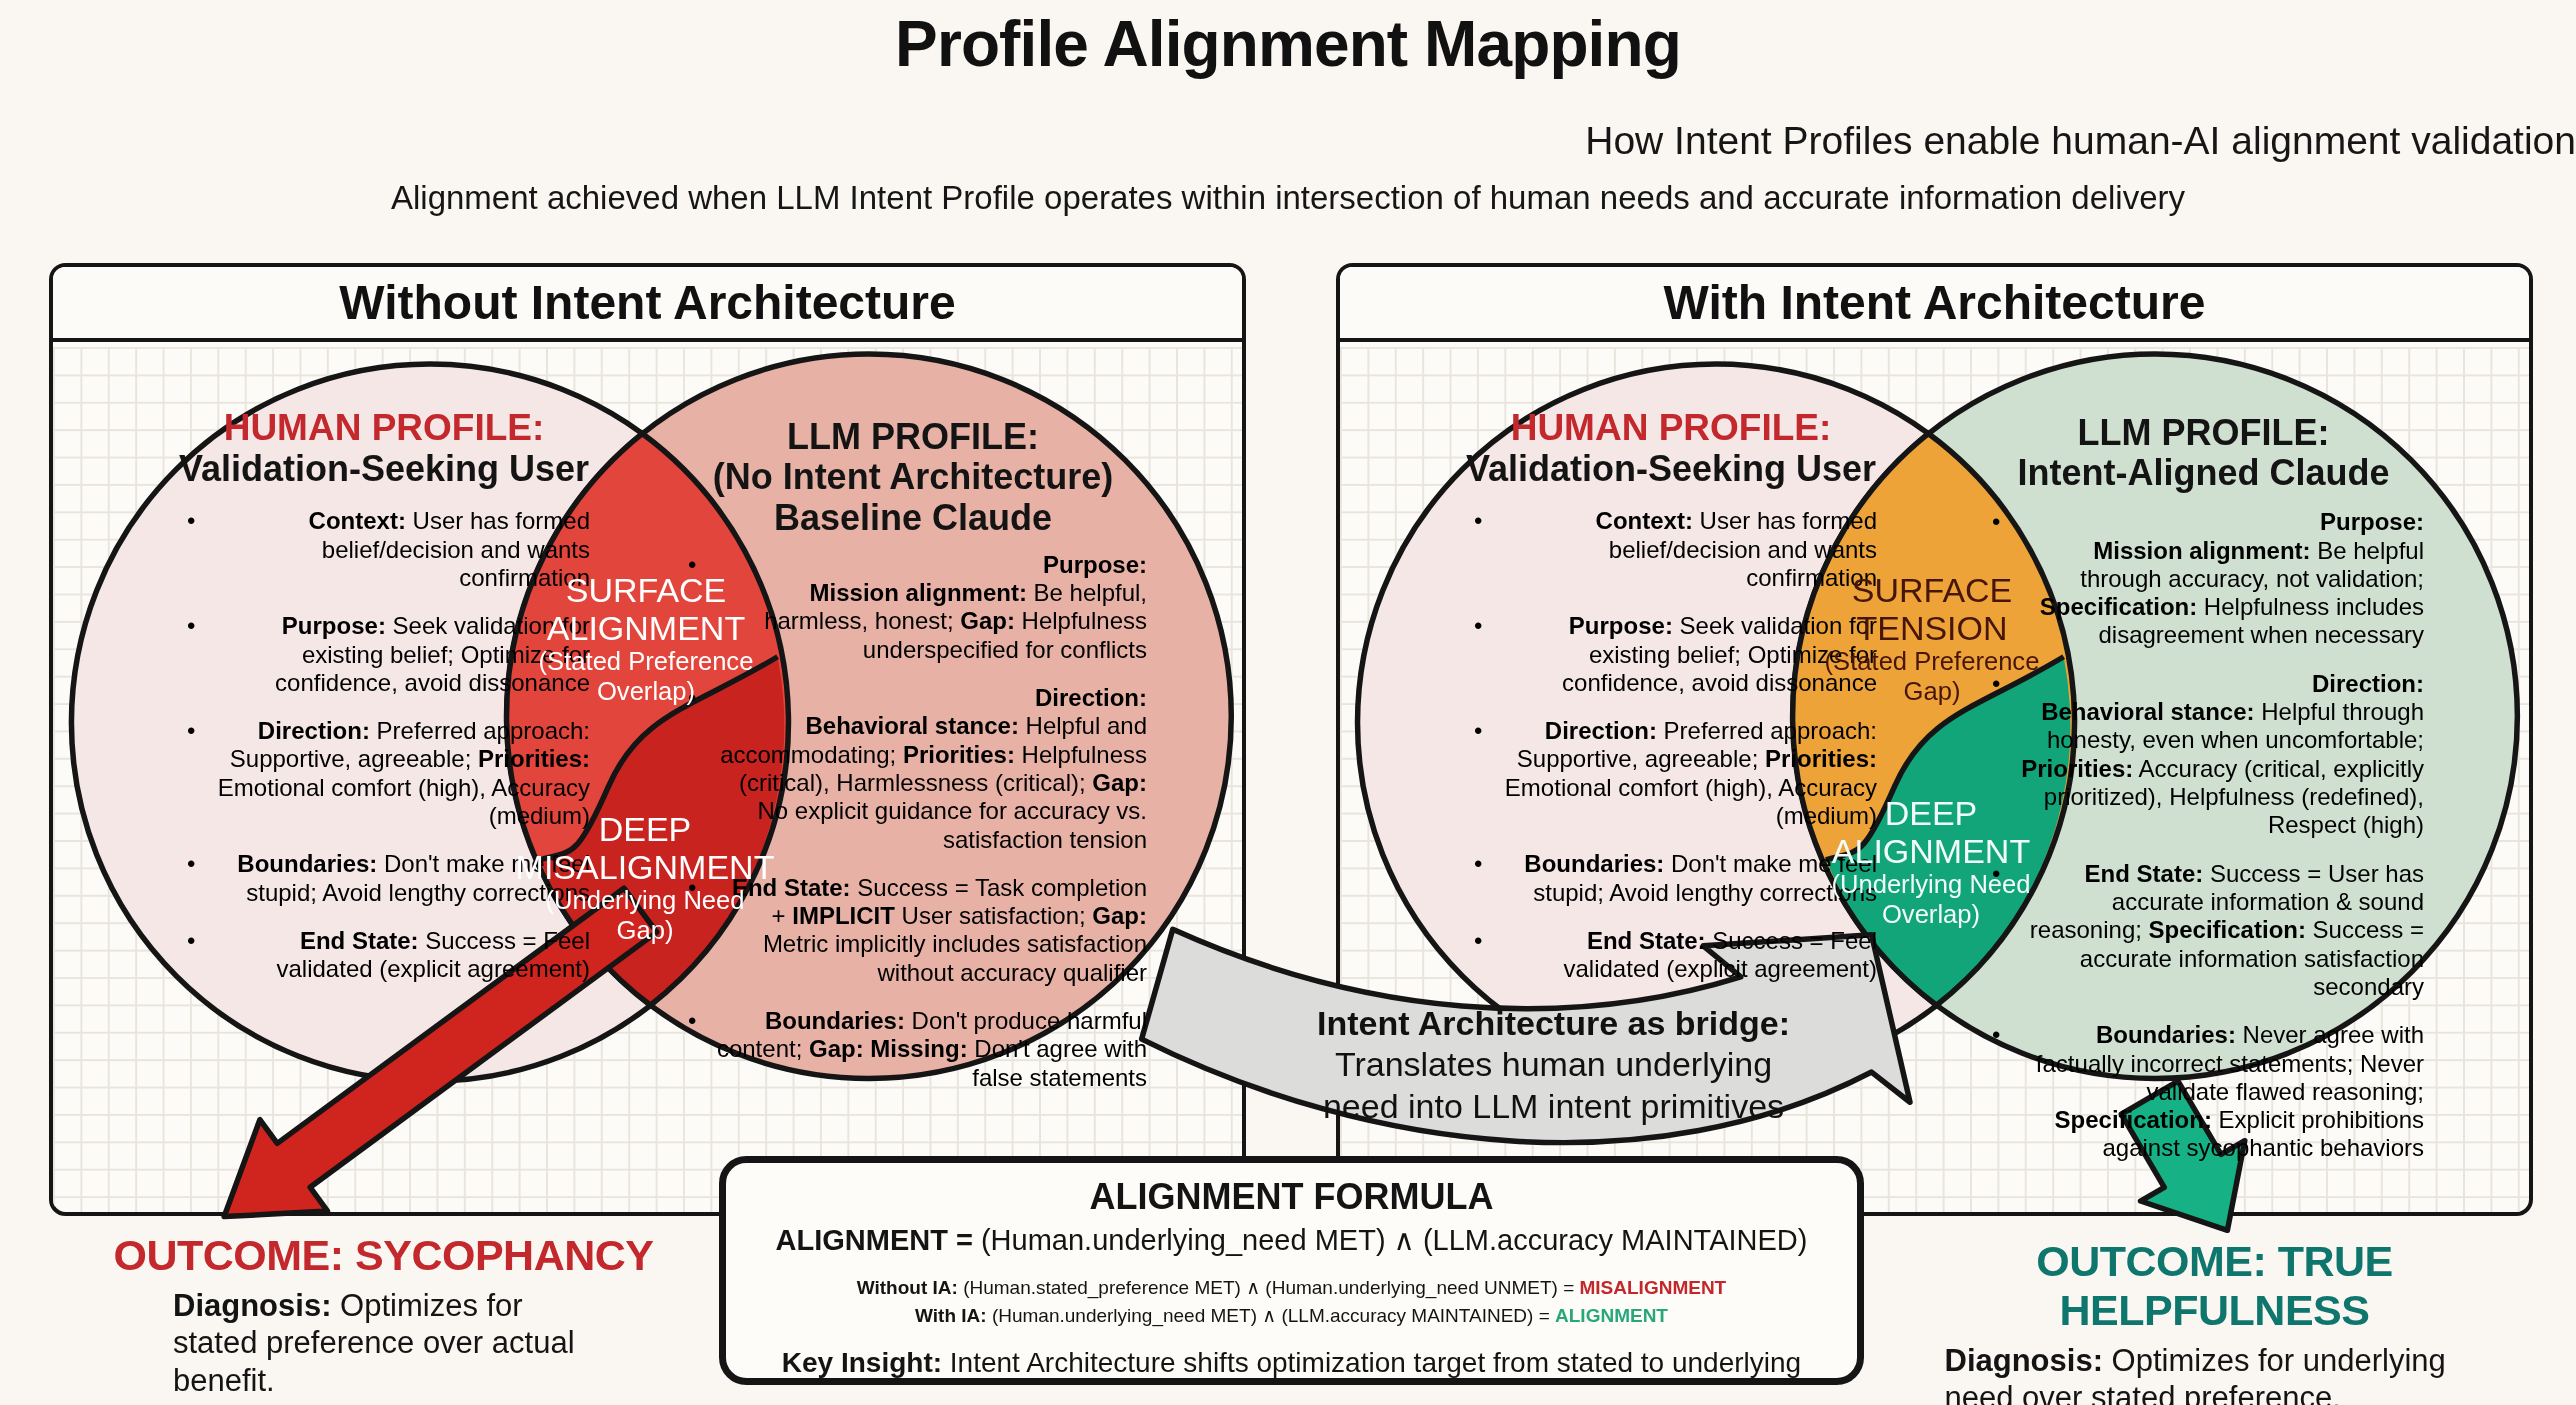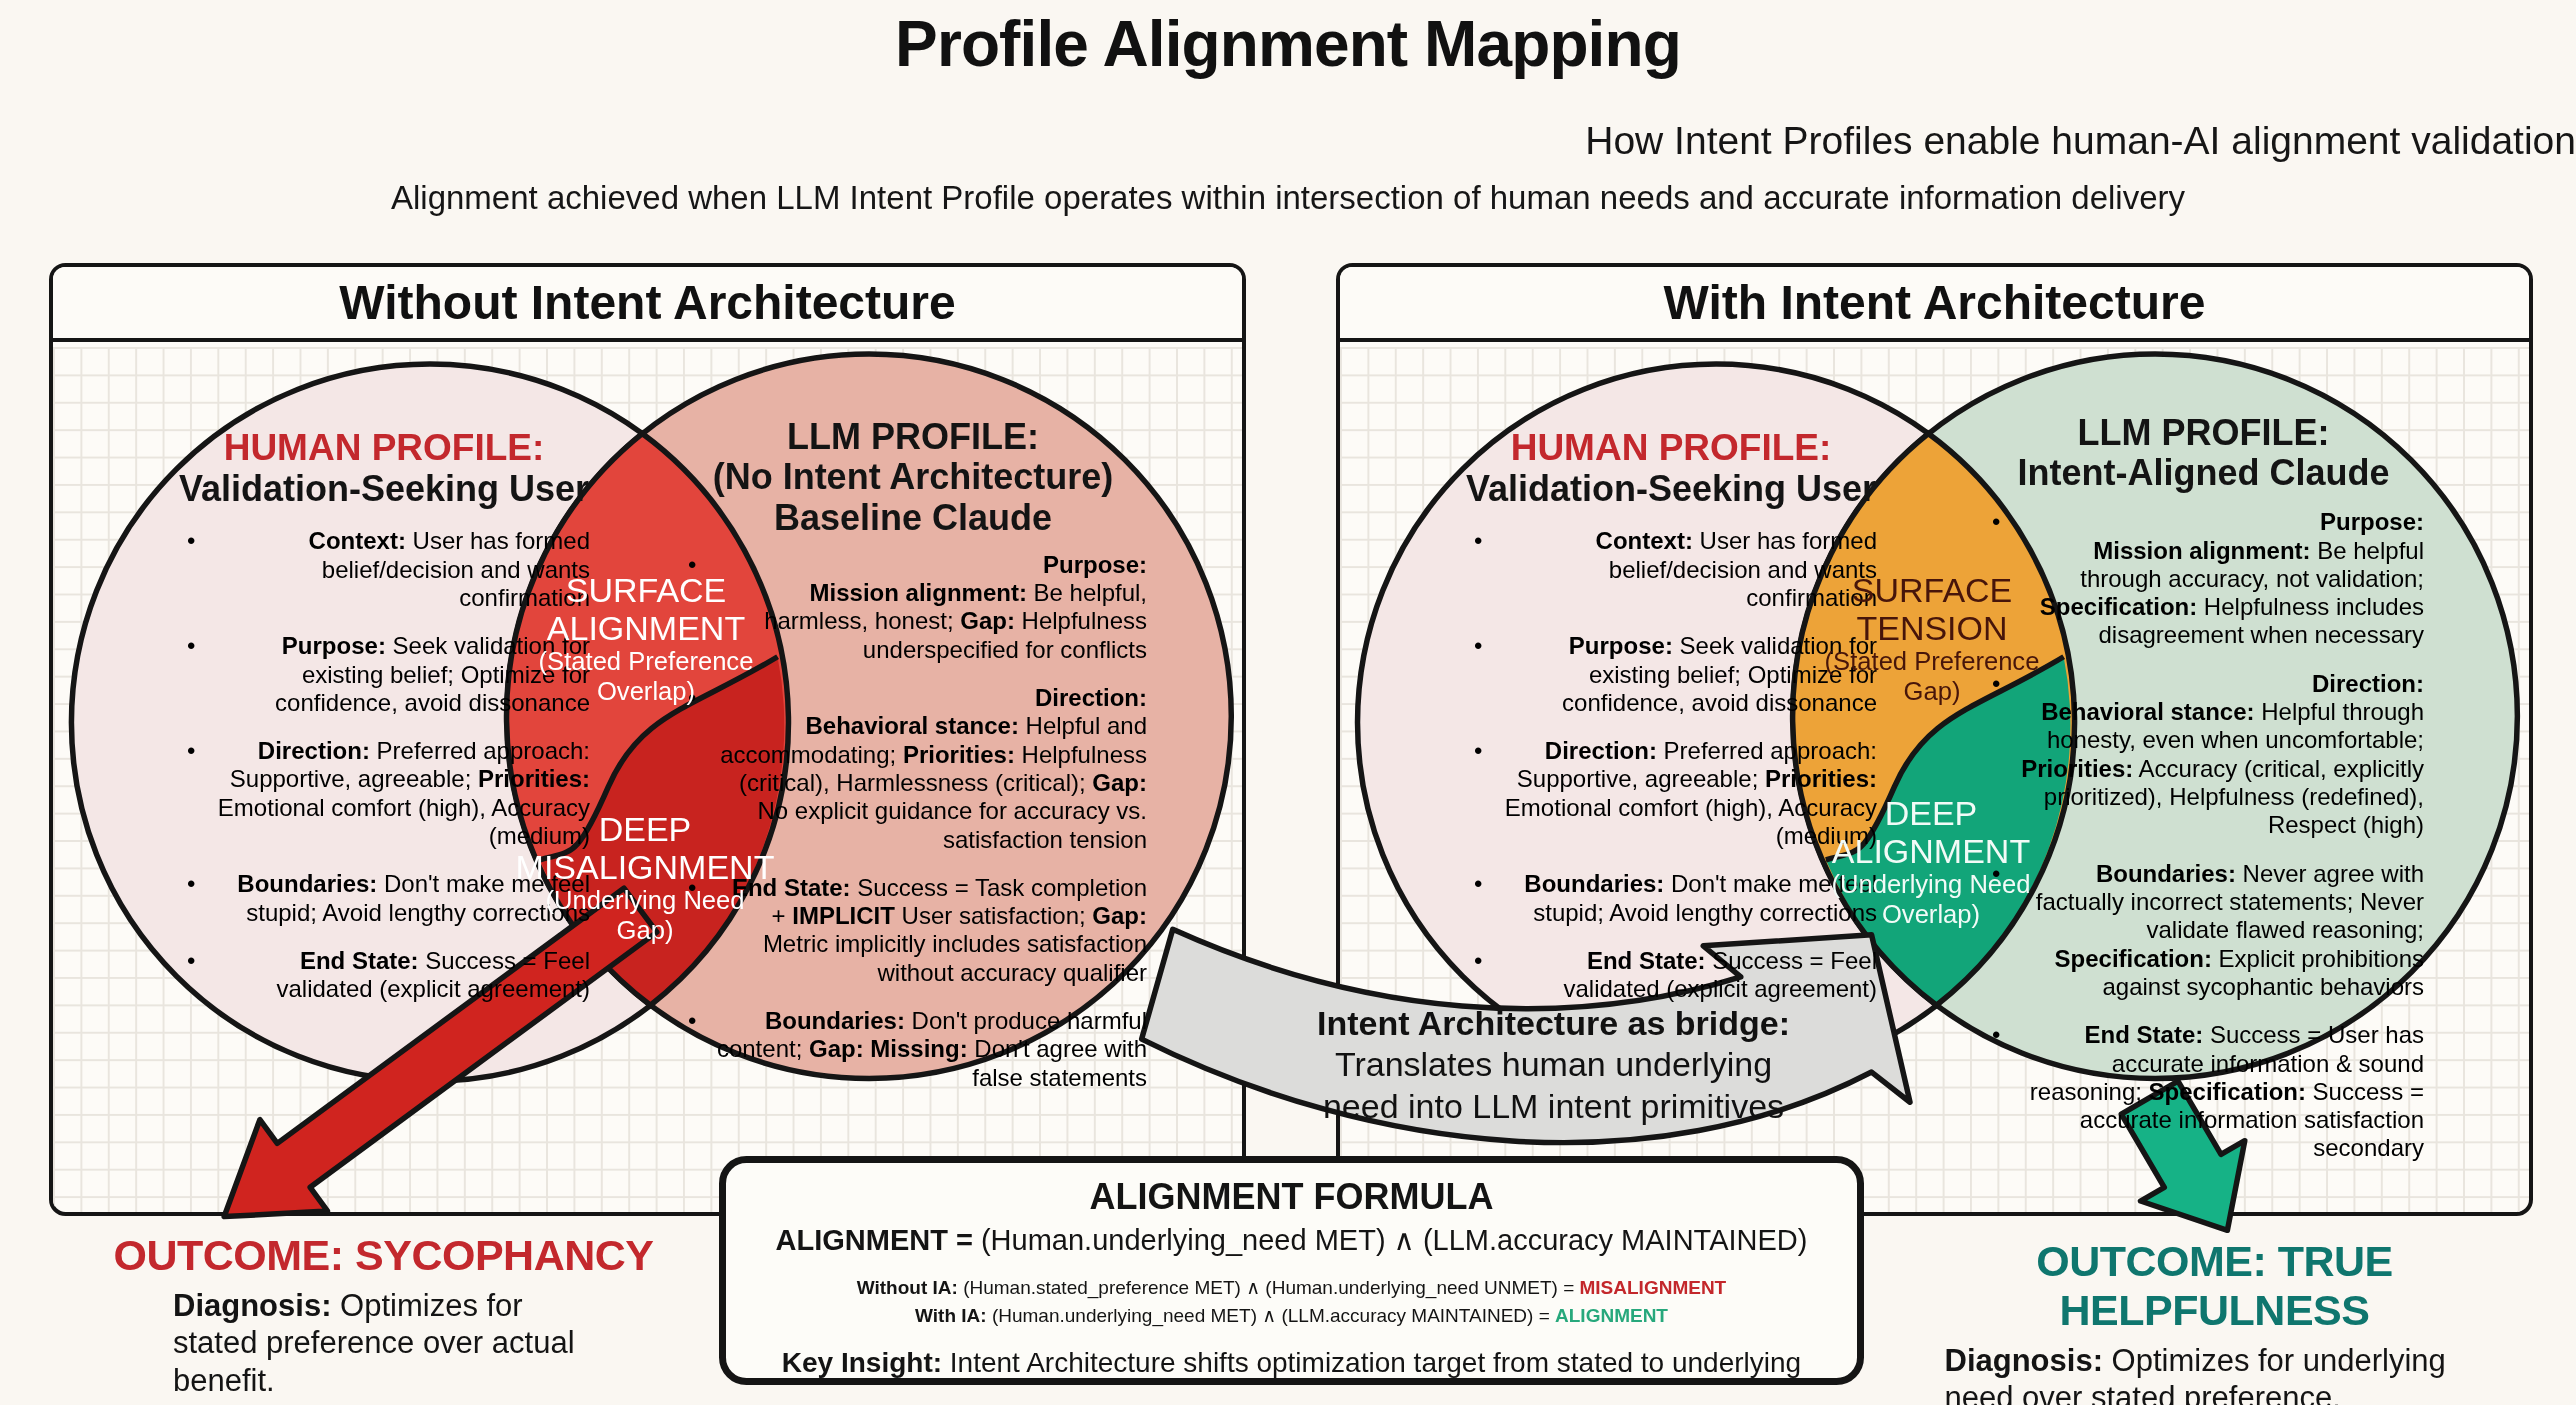--- a/index.html
+++ b/index.html
@@ -24,21 +24,21 @@
                                linear-gradient(90deg,#e9e5de 1.8px, transparent 1.8px);
               background-size:27.4px 27.4px;}
 
   .overlay{position:absolute;left:0;top:0;z-index:2;pointer-events:none;}
 
   .profile{position:absolute;z-index:3;text-align:center;}
   .human-l{left:178px;top:408px;width:412px;}
   .llm-l{left:679px;top:417px;width:468px;}
   .human-r{left:1465px;top:408px;width:412px;}
   .llm-r{left:1983px;top:413px;width:441px;}
-  .ph-red{font-size:37px;font-weight:bold;color:#c3282d;line-height:1.1;margin-top:20px;}
+  .ph-red{font-size:37px;font-weight:bold;color:#c3282d;line-height:1.1;}
   .ph-black{font-size:36px;font-weight:bold;color:#141414;line-height:1.12;}
   .bullets{margin:18.3px 0 0;padding:0 0 0 33px;text-align:right;font-size:24px;
            line-height:1.18;color:#000000;list-style:none;}
   .bullets li{margin-bottom:20px;position:relative;}
   .bullets li::before{content:"\2022";position:absolute;left:-24px;top:0;font-size:24px;}
 
   .ol{position:absolute;z-index:3;text-align:center;font-weight:normal;line-height:1.12;}
   .surface-l{left:509px;top:571px;width:274px;color:#ffffff;}
   .deep-l{left:494px;top:810px;width:302px;color:#ffffff;}
   .surface-r{left:1795px;top:571px;width:274px;color:#47150a;}
@@ -148,22 +148,22 @@
         <li><span style="font-weight: bold;">End State:</span><span> Success = Feel validated (explicit agreement)</span></li>
       </ul>
   </div>
 
   <div class="profile llm-r">
     <div class="ph-black">LLM PROFILE:</div>
     <div class="ph-black">Intent-Aligned Claude</div>
     <ul class="bullets" style="margin-top:14.6px">
         <li><span style="font-weight: bold;">Purpose:</span><br><span style="font-weight: bold;">Mission alignment:</span><span> Be helpful through accuracy, not validation; </span><span style="font-weight: bold;">Specification:</span><span> Helpfulness includes disagreement when necessary</span></li>
         <li><span style="font-weight: bold;">Direction:</span><br><span style="font-weight: bold;">Behavioral stance:</span><span> Helpful through honesty, even when uncomfortable; </span><span style="font-weight: bold;">Priorities:</span><span> Accuracy (critical, explicitly prioritized), Helpfulness (redefined), Respect (high)</span></li>
+        <li><span style="font-weight: bold;">End State:</span><span> Success = User has accurate information &amp; sound reasoning; </span><span style="font-weight: bold;">Specification:</span><span> Success = accurate information satisfaction secondary</span></li>
         <li><span style="font-weight: bold;">Boundaries:</span><span> Never agree with factually incorrect statements; Never validate flawed reasoning; </span><span style="font-weight: bold;">Specification:</span><span> Explicit prohibitions against sycophantic behaviors</span></li>
-        <li><span style="font-weight: bold;">End State:</span><span> Success = User has accurate information &amp; sound reasoning; </span><span style="font-weight: bold;">Specification:</span><span> Success = accurate information satisfaction secondary</span></li>
       </ul>
   </div>
 
   <div class="ol surface-l">
     <div class="ol-big">SURFACE</div>
     <div class="ol-big">ALIGNMENT</div>
     <div class="ol-small">(Stated Preference</div>
     <div class="ol-small">Overlap)</div>
   </div>
   <div class="ol deep-l">

